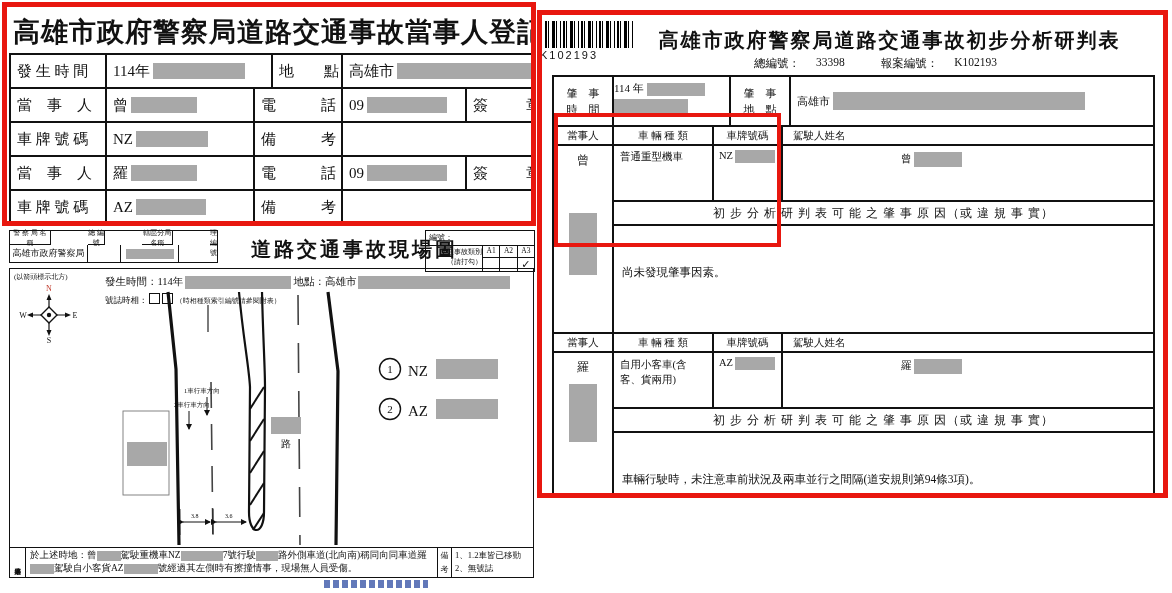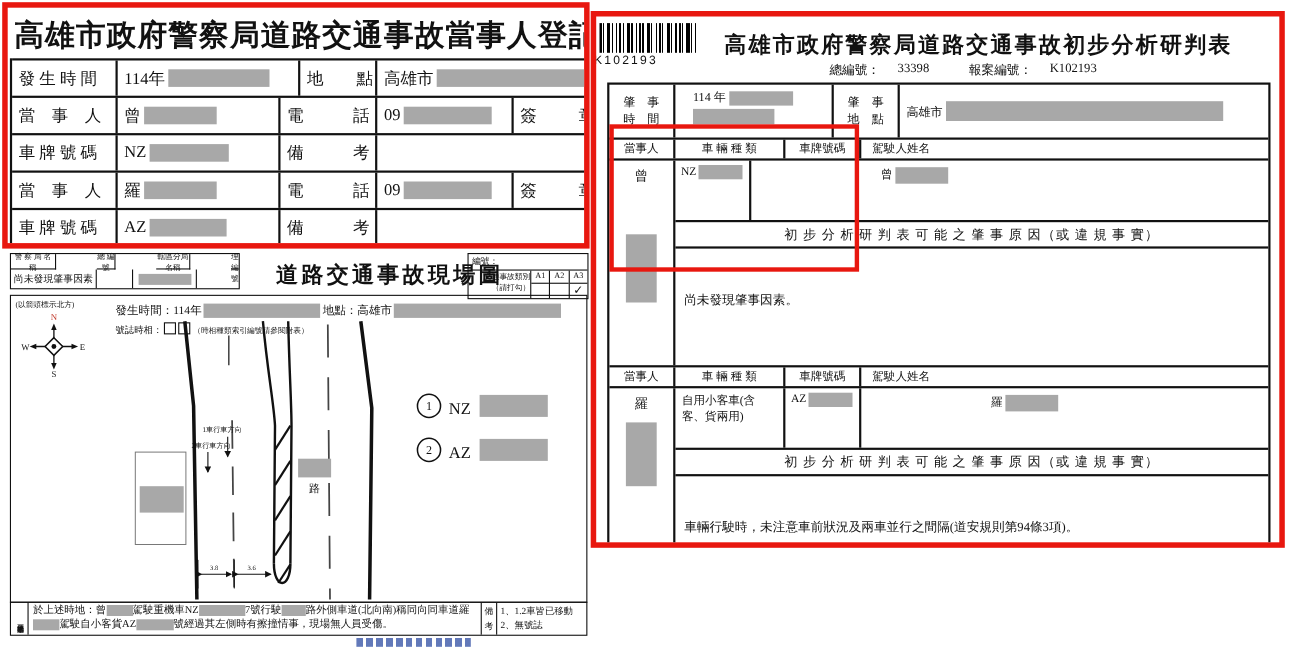--- a/index.html
+++ b/index.html
@@ -123,21 +123,21 @@
 <div class="doc" style="left:8px;top:228px;width:529px;height:365px;overflow:hidden;">
 
   <div class="htab" style="position:absolute;left:1px;top:2px;width:209px;">
     <div class="hrow" style="height:14px;font-size:7px;gap:37px;">
       <div class="hcell" style="width:78px">警 察 局 名 稱</div>
       <div class="hcell" style="width:33px">總 編 號</div>
       <div class="hcell" style="width:58px">轄區分局名稱</div>
       <div class="hcell" style="flex:1">處理編號</div>
     </div>
     <div class="hrow" style="height:17px;font-size:9px;">
-      <div class="hcell" style="width:78px;border-bottom:none">尚未發現肇事因素</div>
+      <div class="hcell" style="width:78px;border-bottom:none">高雄市政府警察局</div>
       <div class="hcell" style="width:33px;border-bottom:none"></div>
       <div class="hcell" style="width:58px;border-bottom:none">
           <span class="g" style="width:48px;height:10px"></span>
         </div>
       <div class="hcell" style="flex:1;border-bottom:none"></div>
     </div>
   </div>
 
   <div class="scene-title">道路交通事故現場圖</div>
 
@@ -277,21 +277,21 @@
     <span>K102193</span>
   </div>
 
   <div class="atab">
 
     <div class="arow" style="height:50px">
       <div class="acell" style="width:60px;display:flex;flex-direction:column;justify-content:center;text-align:center;font-size:11px;line-height:16px;">
         <div>肇　事</div>
           <div>時　間</div>
       </div>
-      <div class="acell" style="width:144px;padding:4px 0 0 16px;font-size:11px;">
+      <div class="acell" style="width:117px;padding:4px 0 0 0;font-size:11px;">
         <div><span>114 年</span><span class="g" style="width:58px;height:13px;margin-left:3px"></span></div>
         <div style="margin-top:3px"><span class="g" style="width:74px;height:14px"></span></div>
       </div>
       <div class="acell" style="width:60px;display:flex;flex-direction:column;justify-content:center;text-align:center;font-size:11px;line-height:16px;">
         <div>肇　事</div>
           <div>地　點</div>
       </div>
       <div class="acell" style="flex:1;border-right:none;display:flex;align-items:center;padding-left:6px;font-size:11px;">
         <span>高雄市</span>
           <span class="g" style="width:252px;height:18px;margin-left:3px"></span>
@@ -305,20 +305,21 @@
       <div class="acell" style="flex:1;border-right:none;padding-left:10px;line-height:17px;">駕駛人姓名</div>
     </div>
 
     <div class="sec" style="height:186px">
       <div class="c1cell">
         <div style="font-size:12px;margin-top:6px;">曾</div>
         <div class="g" style="width:28px;height:62px;margin-top:44px;"></div>
       </div>
       <div style="flex:1;">
         <div class="vrow" style="height:54px;">
+          <div class="acell" style="width:100px;padding:4px 0 0 6px;">普通重型機車</div>
           <div class="acell" style="width:69px;padding:4px 0 0 5px;">
             <span>NZ</span><span class="g" style="width:40px;height:13px;margin-left:2px"></span>
           </div>
           <div class="acell" style="flex:1;border-right:none;padding:6px 0 0 118px;">
             <span>曾</span><span class="g" style="width:48px;height:15px;margin-left:2px"></span>
           </div>
         </div>
         <div class="banner">初 步 分 析 研 判 表 可 能 之 肇 事 原 因（或 違 規 事 實）</div>
         <div class="cause">尚未發現肇事因素。</div>
       </div>

